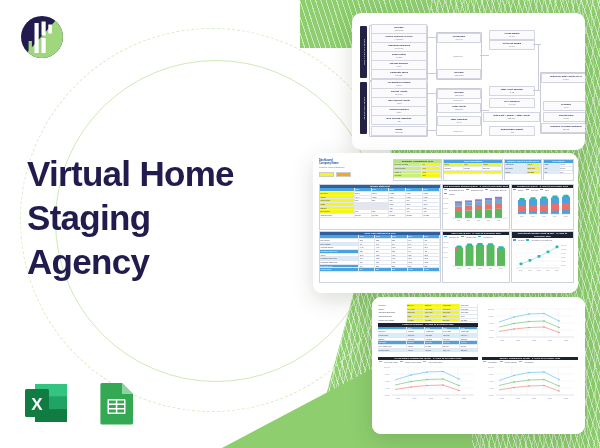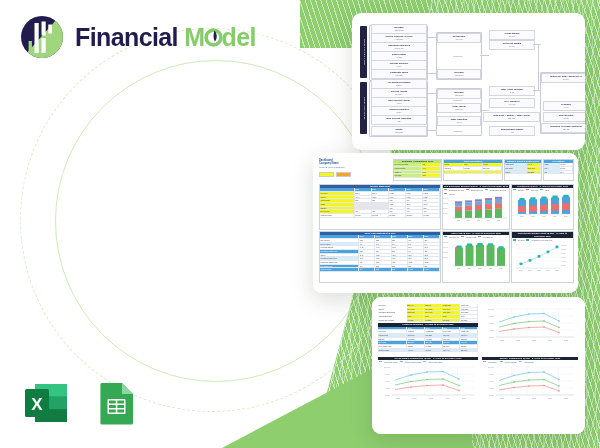--- a/index.html
+++ b/index.html
@@ -147,28 +147,27 @@
           <rect x="0" y="0" width="44" height="44" fill="#211b4e"></rect>
           <path d="M44 -4 L48 48 L-2 48 Z" fill="#9fd67e"></path>
           <rect x="14.5" y="8" width="4.2" height="30" fill="#ffffff"></rect>
           <rect x="21.5" y="6.5" width="4.2" height="14" fill="#ffffff"></rect>
           <rect x="21.5" y="23" width="4.2" height="15" fill="#ffffff"></rect>
           <rect x="28.3" y="9.5" width="3.6" height="9" fill="#ffffff"></rect>
           <rect x="8.6" y="26" width="3.3" height="12" fill="#9fd67e"></rect>
         </g>
       </svg>
     </span>
-    <span class="wordmark">
-      <span class="w-fin">Financial</span><span>&nbsp;</span><span class="w-mod">M<span class="leafwrap"><svg width="17" height="19" viewBox="0 0 17 19" style="vertical-align:-3px;">
-              <circle cx="8.5" cy="10.5" r="7.4" fill="none" stroke="#86cc6a" stroke-width="3.6"></circle>
-              <path d="M9.6 3.4 C12.6 7.2 12.2 11.6 9.9 14.4 C8.0 11.3 8.2 6.6 9.6 3.4 Z" fill="#211b4e"></path>
-            </svg></span>del</span>
-    </span>
   </div>
 
+  <div class="headline">
+    <div>Virtual Home</div>
+    <div>Staging</div>
+    <div>Agency</div>
+  </div>
 
   <div class="formats">
     <span class="fmt">
       <svg width="48" height="48" viewBox="0 0 48 48">
         <rect x="13" y="5" width="32" height="38" rx="1.5" fill="#21a366"></rect>
         <rect x="13" y="5" width="32" height="12.6" fill="#33c481"></rect>
         <rect x="13" y="17.6" width="32" height="12.6" fill="#21a366"></rect>
         <rect x="13" y="30.2" width="32" height="12.8" fill="#107c41"></rect>
         <rect x="3" y="10" width="24" height="28" rx="1.6" fill="#107c41"></rect>
         <text x="15" y="30.5" font-family="'Liberation Sans',sans-serif" font-size="17" font-weight="700" fill="#ffffff" text-anchor="middle">X</text>

